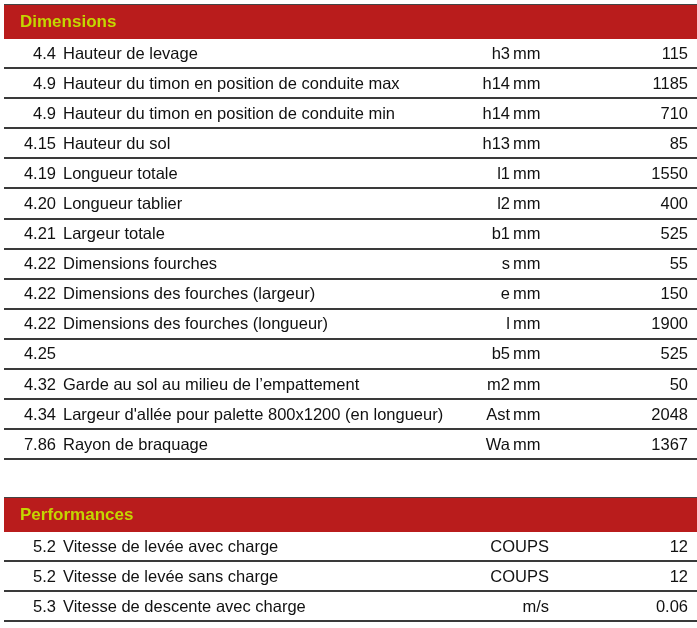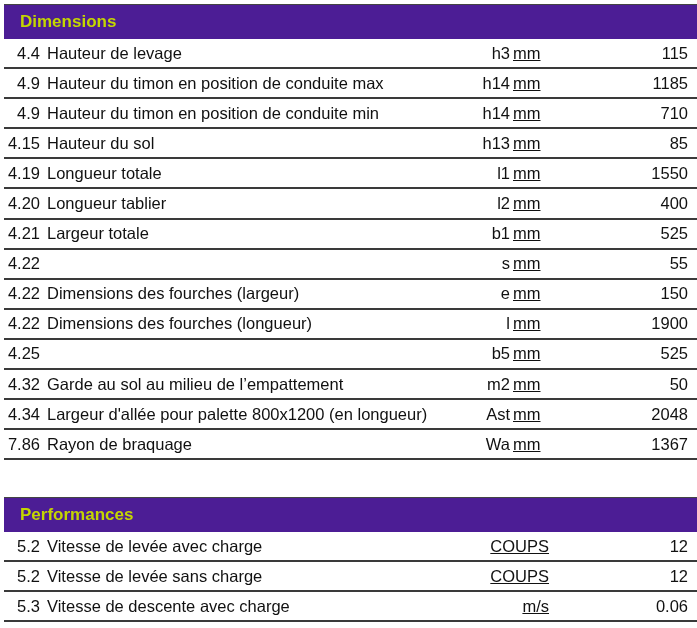--- a/index.html
+++ b/index.html
@@ -1,27 +1,27 @@
 <!DOCTYPE html>
 <html><head>
 <meta charset="utf-8">
 <style>
   html, body { margin: 0; padding: 0; background: #ffffff; }
   body { width: 697px; height: 628px; overflow: hidden; position: relative;
          font-family: "Liberation Sans", sans-serif; color: #111; }
   .table { position: absolute; left: 4px; width: 693px; }
   .t1 { top: 4px; }
   .t2 { top: 497px; }
-  .hdr { height: 34px; background: #4c1d95; border-top: 1px solid #444; display: flex; align-items: center; }
+  .hdr { height: 34px; background: #b91c1c; border-top: 1px solid #444; display: flex; align-items: center; }
   .hdr span { color: #c4d600; font-weight: bold; font-size: 17px; padding-left: 16px; }
   .row { height: 30.1px; display: flex; align-items: center; border-bottom: 2px solid #3a3a3a; box-sizing: border-box; font-size: 16.5px; position: relative; }
-  .num { width: 36px; text-align: right; flex: none; }
+  .num { width: 36px; text-align: right; flex: none; margin-left: 16px; }
   .lbl { margin-left: 7px; flex: none; white-space: nowrap; }
   .sym { position: absolute; right: 187px; text-align: right; }
-  .unit { position: absolute; left: 509px; text-decoration: underline; }
+  .unit { position: absolute; left: 509px; }
   .unit.r { left: auto; right: 148px; text-align: center; }
   .val { position: absolute; right: 9px; text-align: left; }
 </style>
 </head>
 <body>
 
 <div class="table t1">
   <div class="hdr">
     <span>Dimensions</span>
   </div>
@@ -70,20 +70,21 @@
       </div>
       <div class="row">
         <span class="num">4.21</span>
         <span class="lbl">Largeur totale</span>
         <span class="sym">b1</span>
         <span class="unit">mm</span>
         <span class="val">525</span>
       </div>
       <div class="row">
         <span class="num">4.22</span>
+        <span class="lbl">Dimensions fourches</span>
         <span class="sym">s</span>
         <span class="unit">mm</span>
         <span class="val">55</span>
       </div>
       <div class="row">
         <span class="num">4.22</span>
         <span class="lbl">Dimensions des fourches (largeur)</span>
         <span class="sym">e</span>
         <span class="unit">mm</span>
         <span class="val">150</span>

